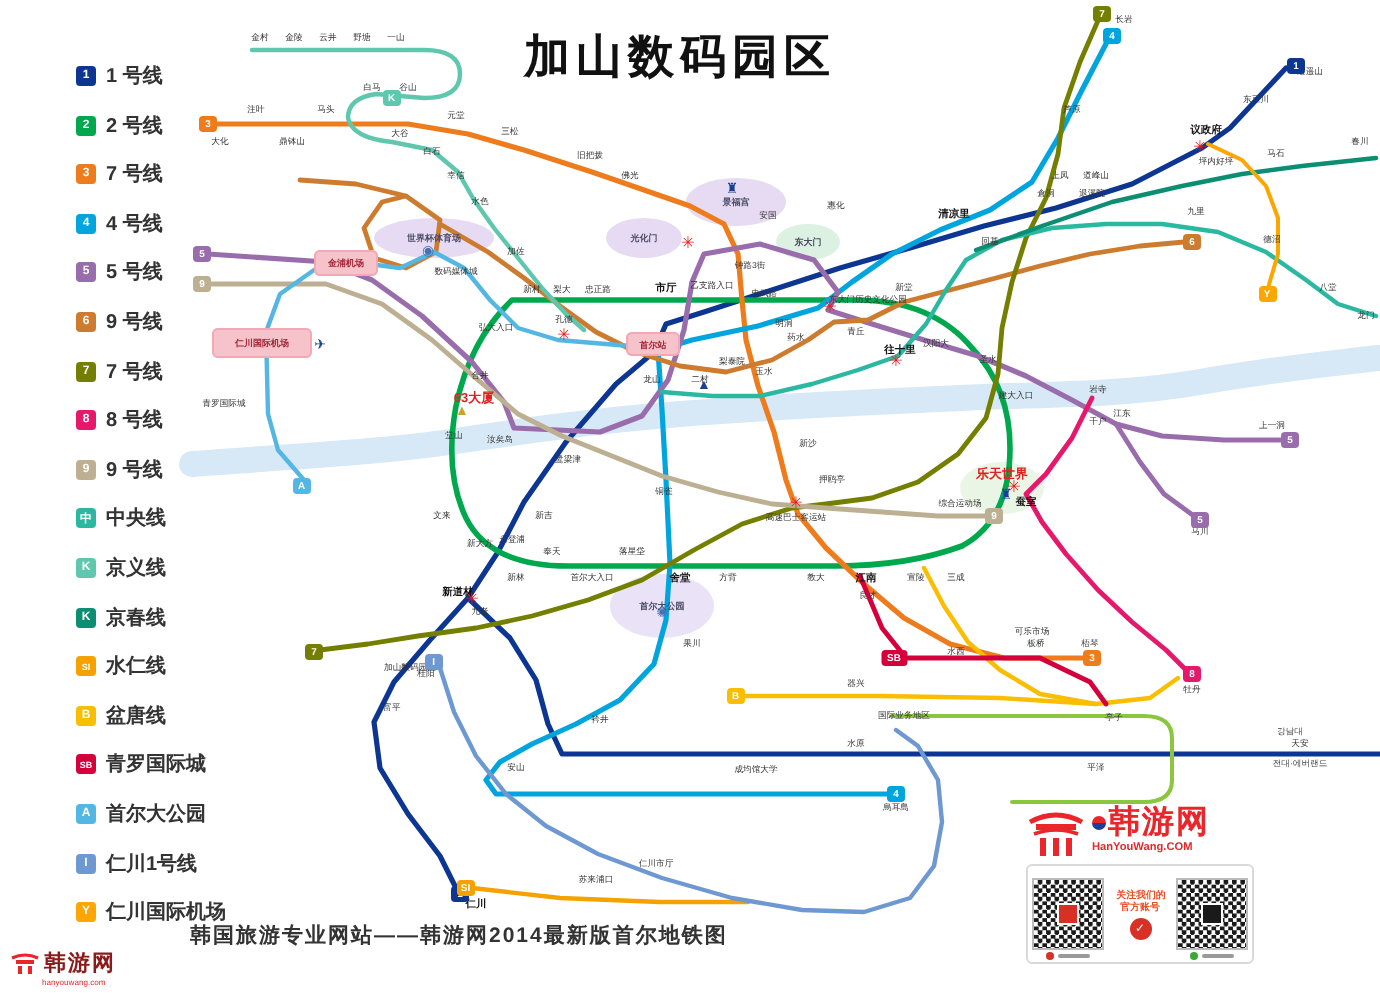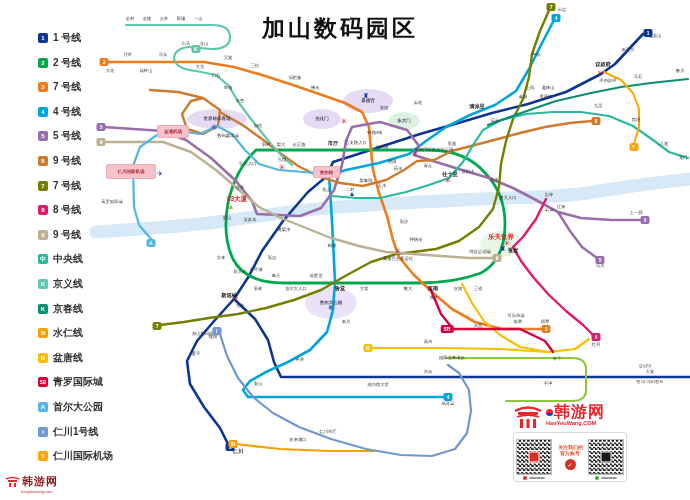--- a/index.html
+++ b/index.html
@@ -410,20 +410,21 @@
         <span>A</span>
       </div>
       <div class="badge" style="background: rgb(110, 152, 209); left: 217px; top: 331px;">
         <span>I</span>
       </div>
       <div class="badge" style="background: rgb(95, 199, 174); left: 196px; top: 49px;">
         <span>K</span>
       </div>
     </div>
 
+  <div class="abs" id="footer">韩国旅游专业网站——韩游网2014最新版首尔地铁图</div>
 
   <div class="abs" id="corner">
     <div class="row">
       <svg class="gate" width="15" height="11" viewBox="0 0 15 11">
         <path d="M1,3 Q7.5,0 14,3" fill="none" stroke="currentColor" stroke-width="1.6"></path>
         <rect x="3" y="4" width="9" height="2" fill="currentColor"></rect>
         <rect x="4" y="7" width="2" height="4" fill="currentColor"></rect>
           <rect x="9" y="7" width="2" height="4" fill="currentColor"></rect>
       </svg>
       <span class="brand">韩游网</span>

